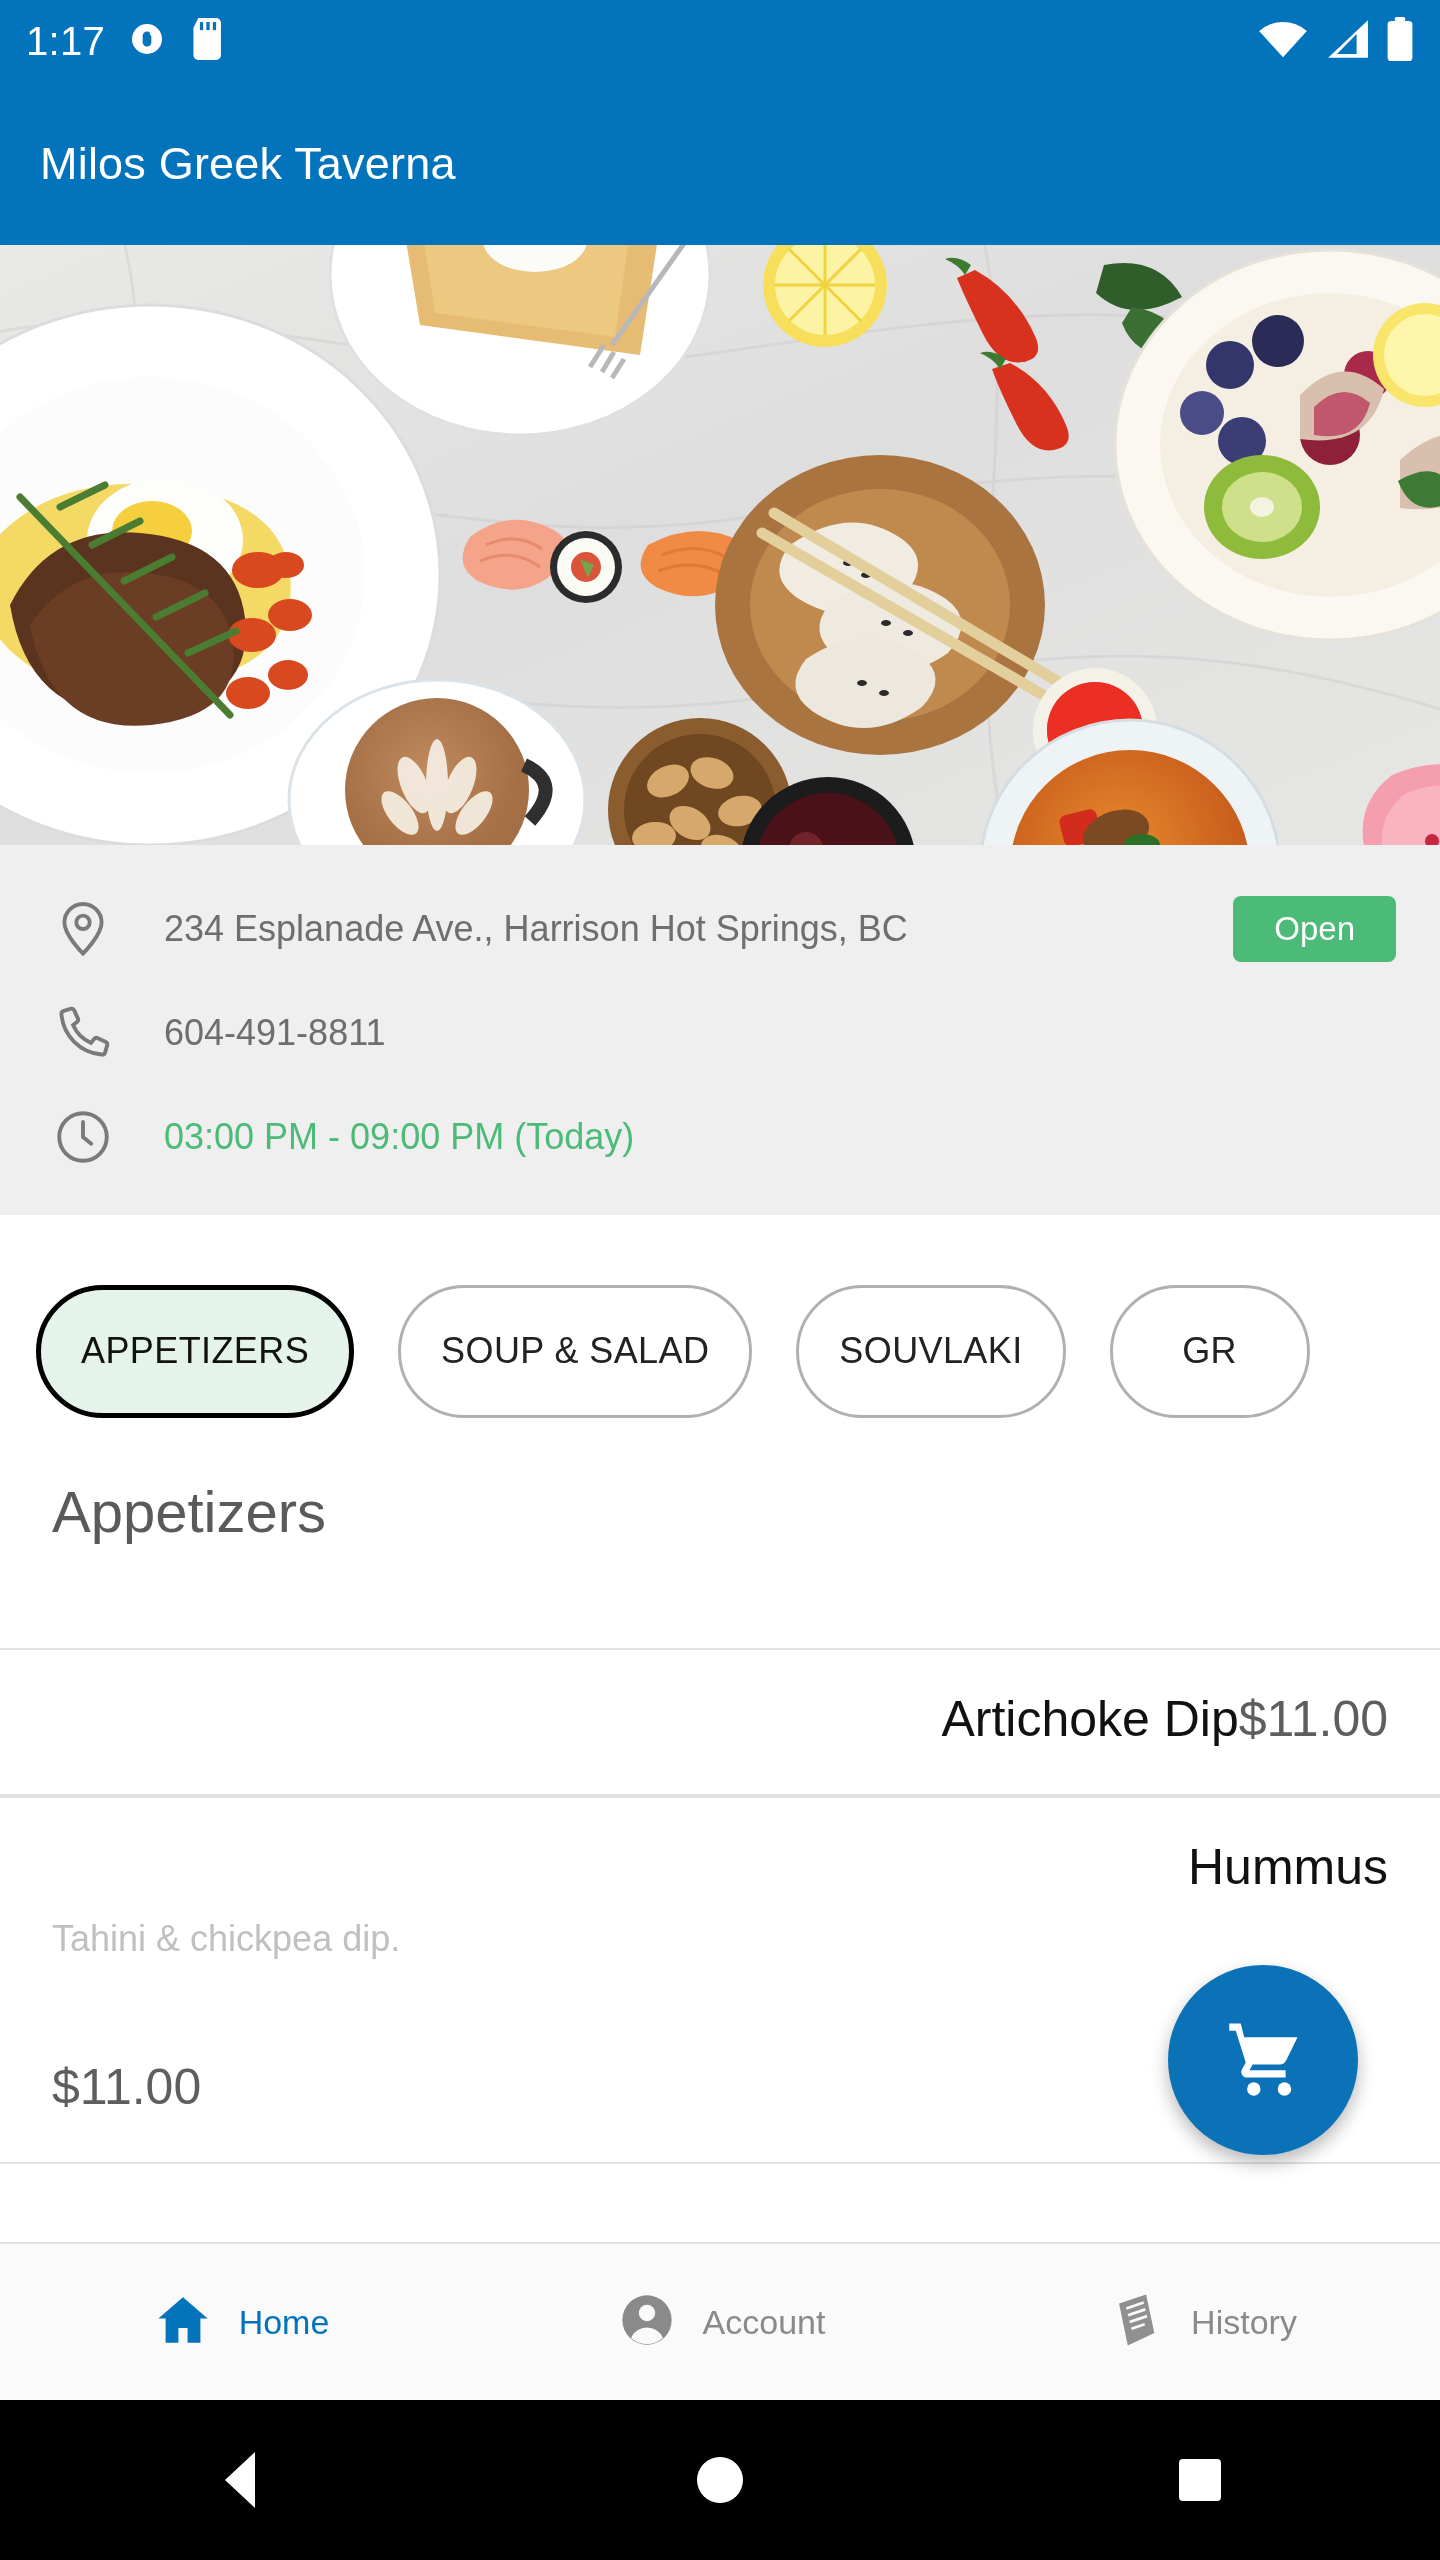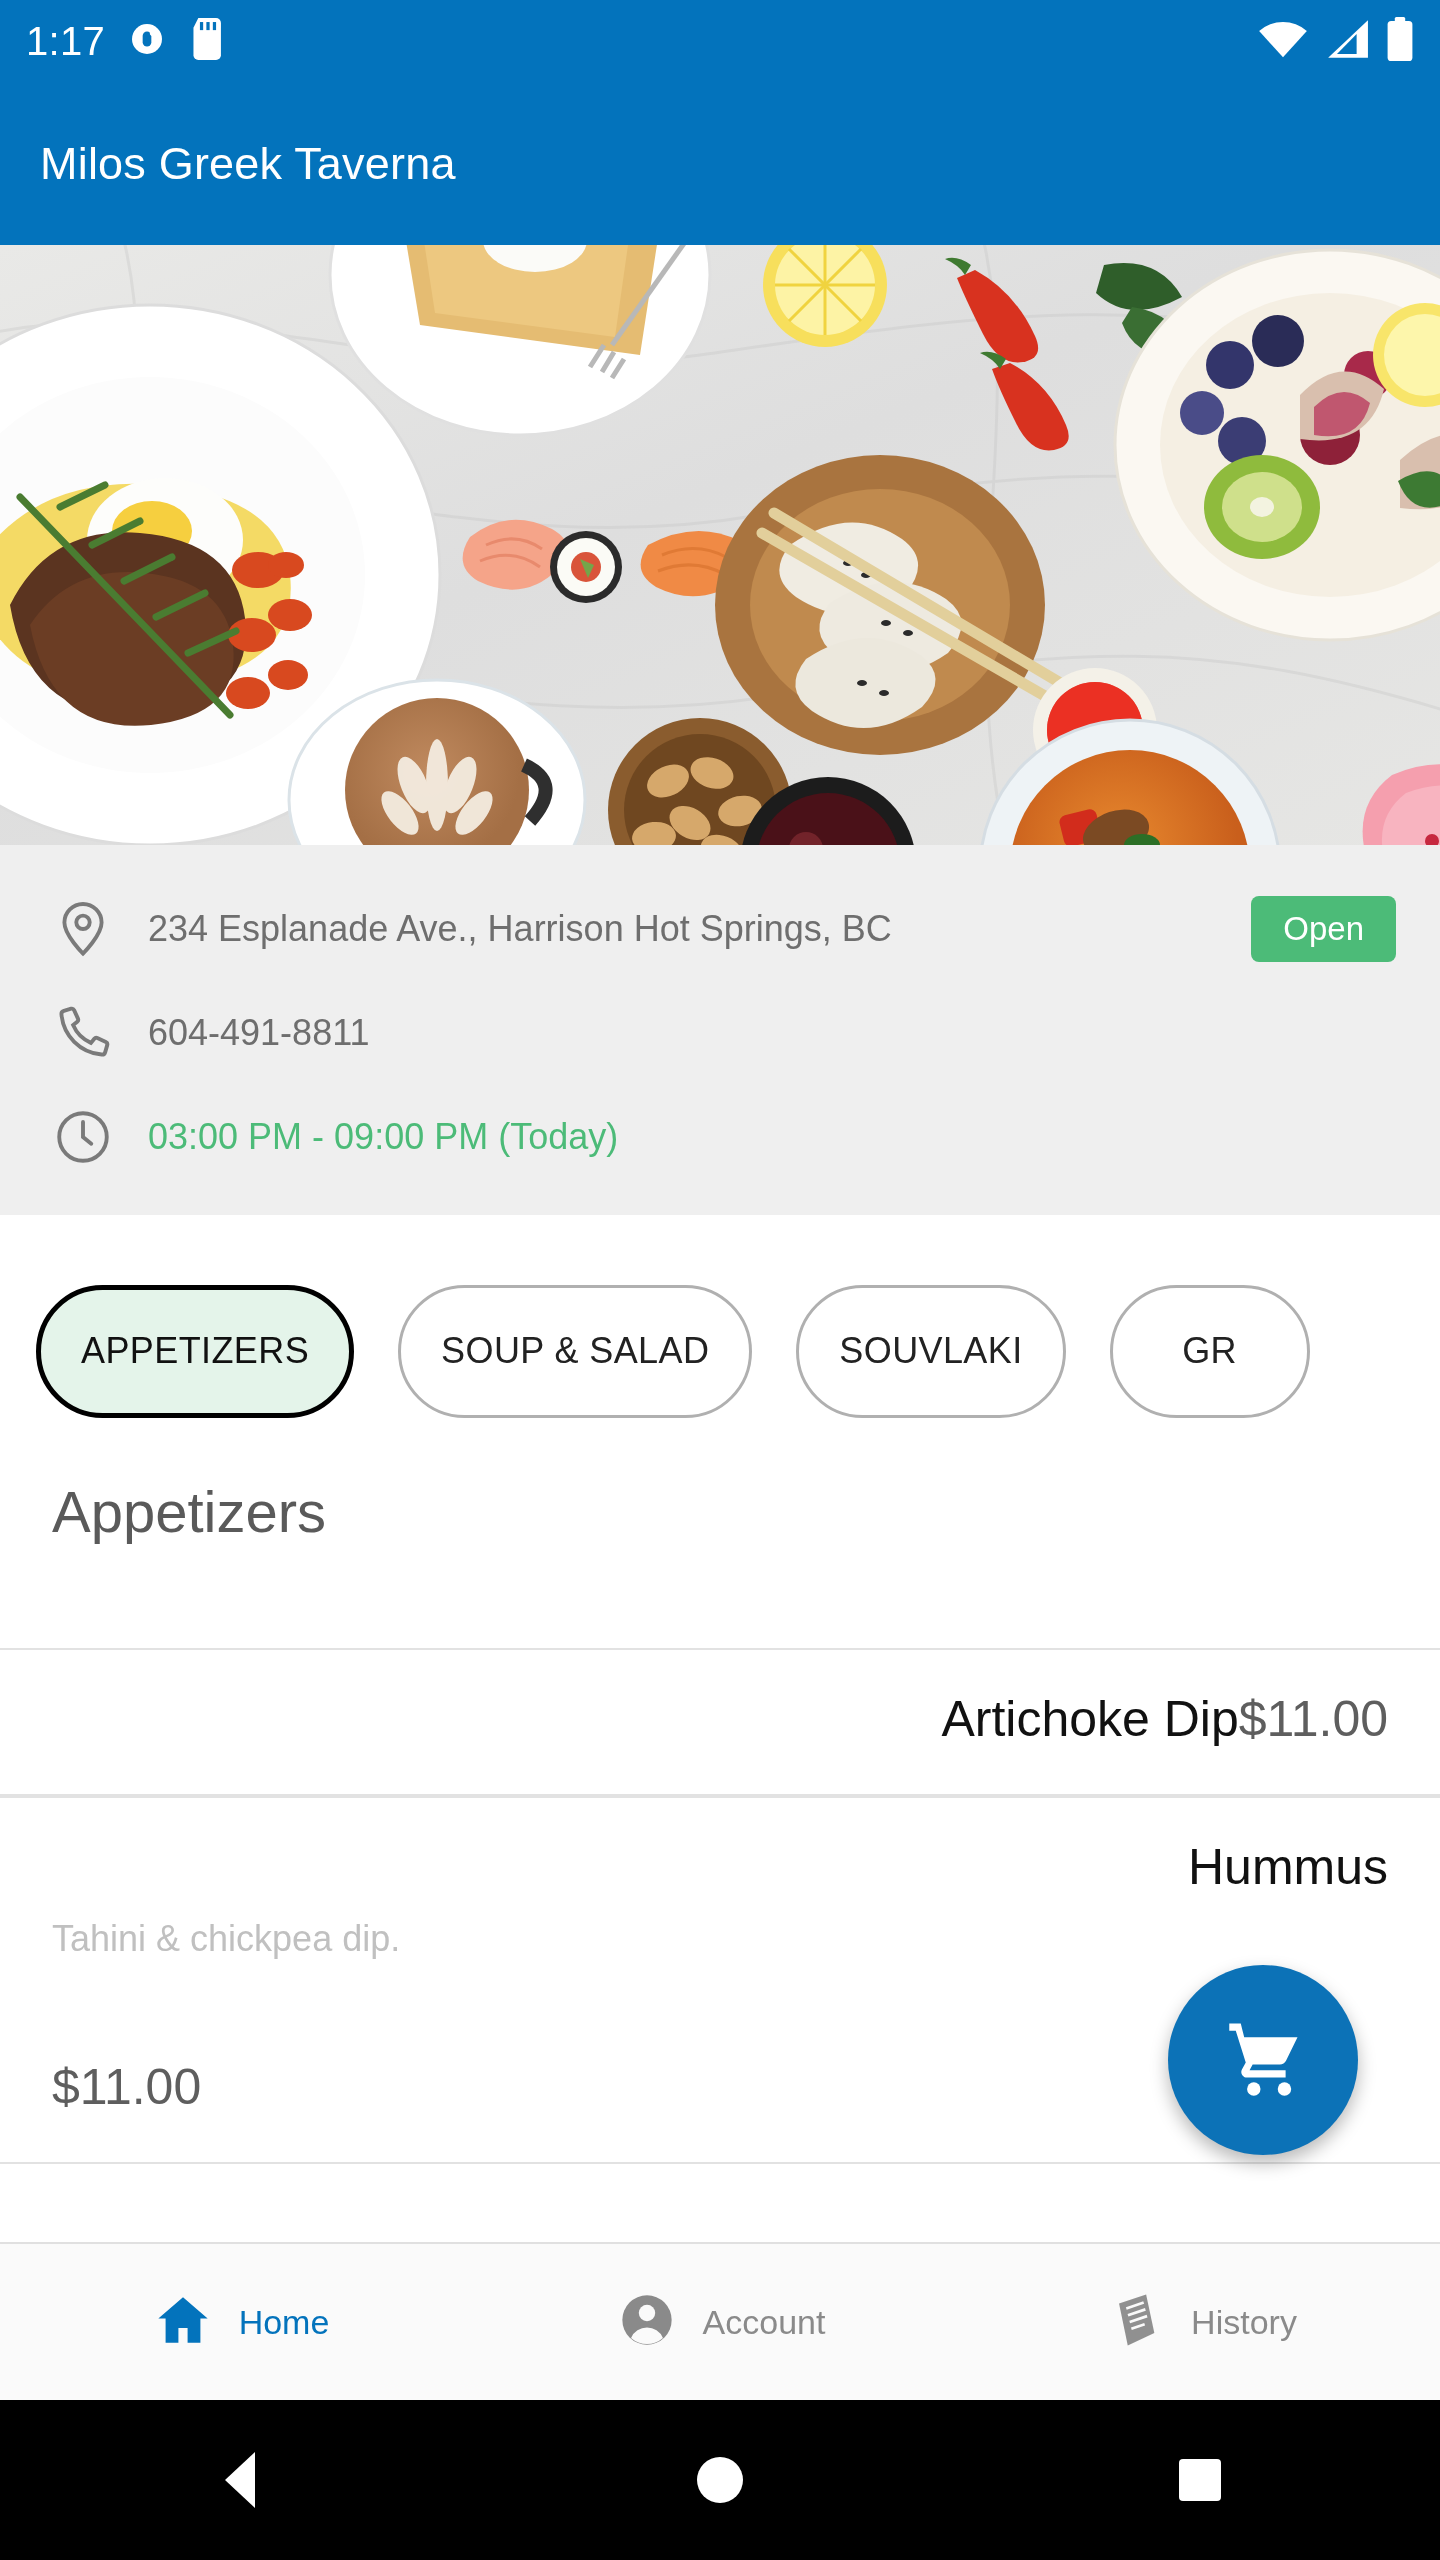--- a/index.html
+++ b/index.html
@@ -57,36 +57,36 @@
   
   .info {
     position: absolute; top: 845px; left: 0;
     width: 1440px; height: 370px;
     background: #efefef;
     padding: 32px 0 0 0;
   }
   .info-row {
     display: flex; align-items: center;
     height: 104px;
-    padding-left: 52px; padding-right: 44px;
+    padding-left: 52px; padding-right: 44px; gap: 16px;
   }
   .info-icon {
     width: 62px; flex: 0 0 62px;
     display: flex; align-items: center; justify-content: flex-start;
   }
   .info-text {
     font-size: 36px; color: #6e6e6e;
     margin-left: 34px; white-space: nowrap;
   }
   .info-text.hours { color: #4CBB78; }
   .open-badge {
     margin-left: auto;
     background: #4CBB78; color: #ffffff;
     font-size: 33px; border-radius: 8px;
-    padding: 15px 32px; line-height: 1.1;
+    padding: 15px 41px; line-height: 1.1;
   }
 
   
   .chips-wrap {
     position: absolute; top: 1215px; left: 0;
     width: 1440px; height: 230px;
     background: #ffffff;
     overflow: hidden;
   }
   .chips {

